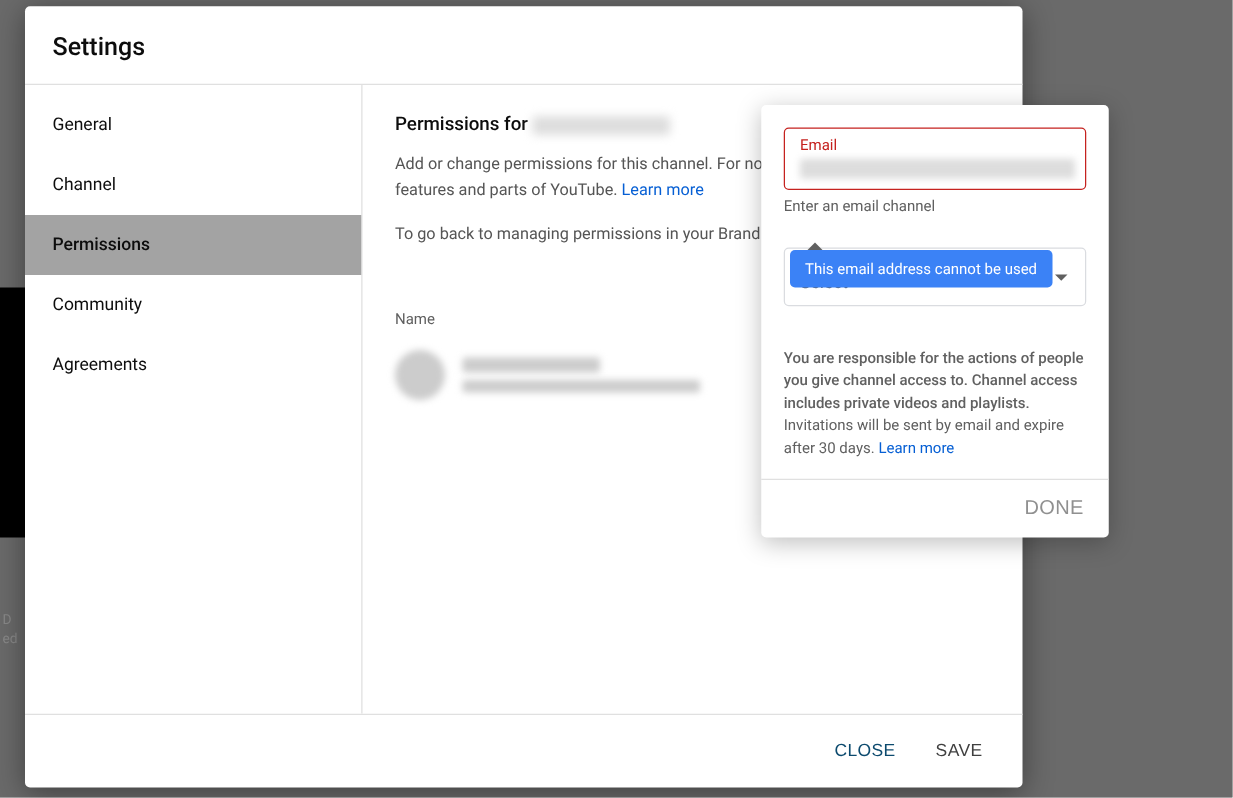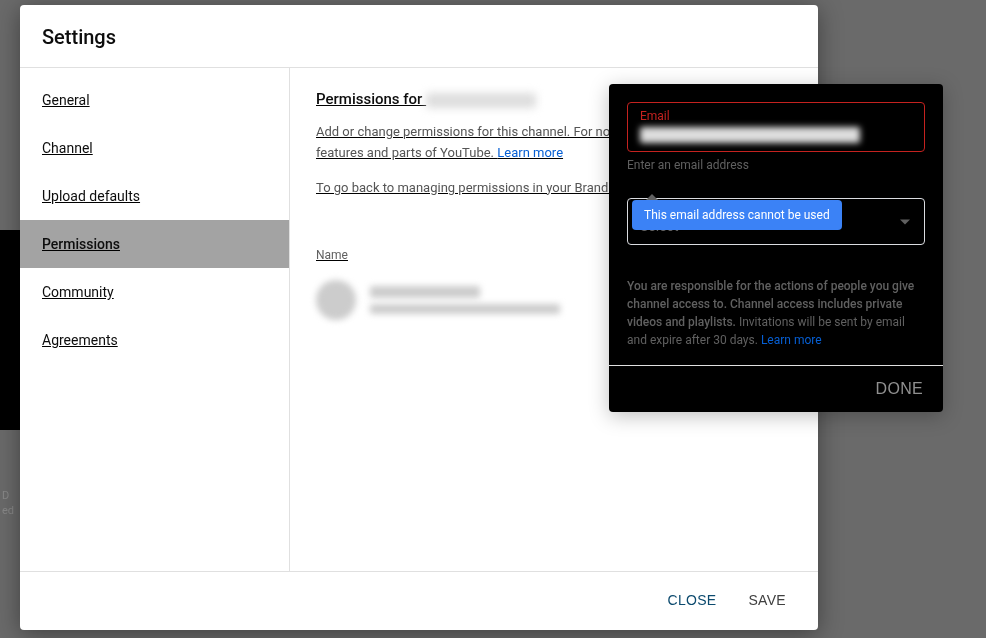--- a/index.html
+++ b/index.html
@@ -45,21 +45,20 @@
     }
     .modal-header h1 {
       font-size: 20px;
       font-weight: 500;
       color: #0d0d0d;
     }
     .modal-body {
       flex: 1;
       display: flex;
       overflow: hidden;
-      text-decoration: underline;
     }
     .sidebar {
       width: 270px;
       border-right: 1px solid #e0e0e0;
       padding-top: 8px;
     }
     .sidebar-item {
       padding: 16px 22px;
       font-size: 14px;
       color: #0d0d0d;
@@ -129,22 +128,22 @@
       letter-spacing: 0.3px;
       cursor: pointer;
       padding: 6px 4px;
     }
     .btn-close { color: #0c4a6e; }
     .btn-save { color: #404040; }
     
     .popover {
       position: absolute;
       top: 84px; left: 609px;
-      width: 334px;
-      background: #000000;
+      width: 278px;
+      background: #ffffff;
       border-radius: 4px;
       box-shadow: 0 4px 20px rgba(0,0,0,0.25);
       z-index: 10;
     }
     .popover-body { padding: 18px 18px 16px; }
     .field-wrap {
       border: 1px solid #c5221f;
       border-radius: 4px;
       padding: 6px 12px 8px;
       position: relative;
@@ -236,21 +235,20 @@
 </div>
 
 <div class="modal">
   <div class="modal-header">
     <h1>Settings</h1>
   </div>
   <div class="modal-body">
     <div class="sidebar">
       <div class="sidebar-item"><span>General</span></div>
       <div class="sidebar-item"><span>Channel</span></div>
-      <div class="sidebar-item"><span>Upload defaults</span></div>
       <div class="sidebar-item active"><span>Permissions</span></div>
       <div class="sidebar-item"><span>Community</span></div>
       <div class="sidebar-item"><span>Agreements</span></div>
     </div>
     <div class="content">
       <div class="content-title">
         <span>Permissions for </span><span class="blur-text" style="width:110px;height:15px;">&nbsp;</span>
       </div>
       <div class="content-desc">
         <span>Add or change permissions for this channel. For now, roles give access to limited features and parts of YouTube. </span><a class="learn-link">Learn more</a>
@@ -273,21 +271,21 @@
     <button class="btn-text btn-save">SAVE</button>
   </div>
 </div>
 
 <div class="popover">
   <div class="popover-body">
     <div class="field-wrap">
       <div class="field-label">Email</div>
       <div class="field-value"></div>
     </div>
-    <div class="helper-text">Enter an email address</div>
+    <div class="helper-text">Enter an email channel</div>
     <div class="select-wrap">
       <div class="select-label">Access</div>
       <div class="select-value">Select</div>
       <div class="caret"></div>
     </div>
     <div class="disclaimer">
       <b>You are responsible for the actions of people you give channel access to. Channel access includes private videos and playlists.</b><span> Invitations will be sent by email and expire after 30 days. </span><a class="learn-link">Learn more</a>
     </div>
   </div>
   <div class="popover-footer">

